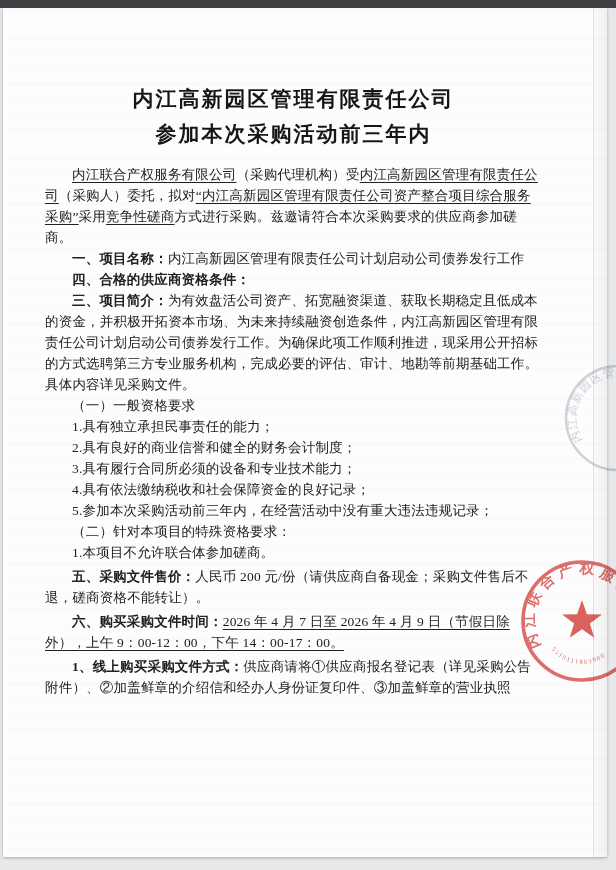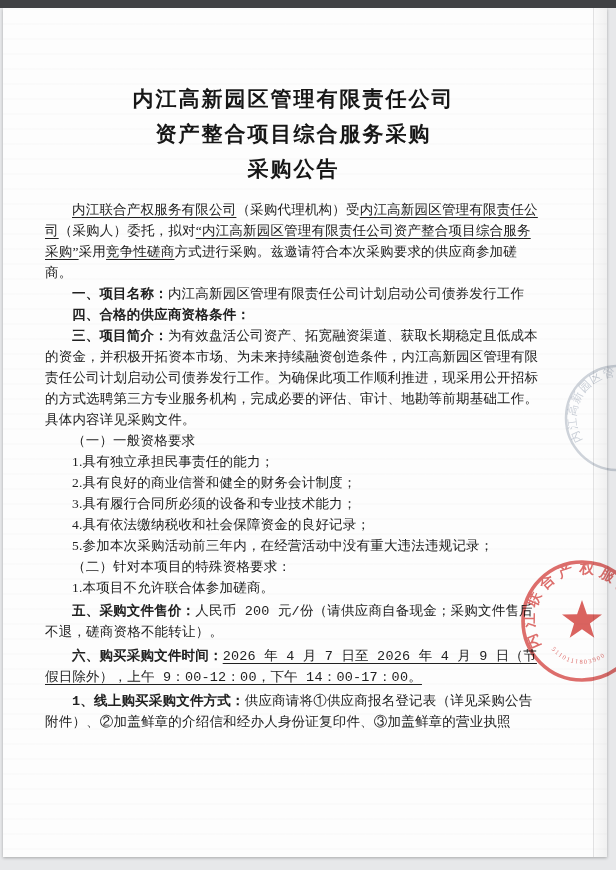--- a/index.html
+++ b/index.html
@@ -24,42 +24,41 @@
     background:linear-gradient(to right,rgba(0,0,0,.012),rgba(0,0,0,.05));}
   .content{
     position:absolute;left:42px;top:74px;width:497px;
     color:#212121;font-size:13.5px;line-height:21px;letter-spacing:.2px;
   }
   .doc-title{
     text-align:center;font-weight:bold;color:#161616;
     font-size:21px;line-height:35px;letter-spacing:2px;margin:0 0 12px 0;
   }
   p.para{margin:0;text-indent:2em;}
-  p.mt{margin-top:3px;font-family:Liberation Mono, monospace;}
+  p.mt{margin-top:3px;}
   .lbl{font-weight:bold;}
   .u{text-decoration:underline;text-underline-offset:3px;text-decoration-thickness:1px;}
   .seal{position:absolute;mix-blend-mode:multiply;pointer-events:none;}
   .seal-red{left:482px;top:521px;z-index:6;}
   .seal-faint{left:548px;top:348px;z-index:5;}
   .seal text{font-family:"Liberation Serif","DejaVu Serif",serif;}
 </style>
 </head>
 <body>
 
 <div class="topbar"></div>
 
 <div class="page">
   <div class="edge-strip"></div>
   <div class="fold-line"></div>
 
   <div class="content">
     <div class="doc-title">
       <div>内江高新园区管理有限责任公司</div>
-      <div>资产整合项目综合服务采购</div>
-      <div>采购公告</div>
+      <div>参加本次采购活动前三年内</div>
     </div>
 
     <p class="para"><span class="u">内江联合产权服务有限公司</span><span>（采购代理机构）受</span><span class="u">内江高新园区管理有限责任公司</span><span>（采购人）委托，拟对</span><span class="u">“内江高新园区管理有限责任公司资产整合项目综合服务采购”</span><span>采用</span><span class="u">竞争性磋商</span><span>方式进行采购。兹邀请符合本次采购要求的供应商参加磋商。</span></p>
 
     <p class="para"><span class="lbl">一、项目名称：</span><span>内江高新园区管理有限责任公司计划启动公司债券发行工作</span></p>
 
 
     <p class="para lbl">四、合格的供应商资格条件：</p>
 
     <p class="para"><span class="lbl">三、项目简介：</span><span>为有效盘活公司资产、拓宽融资渠道、获取长期稳定且低成本的资金，并积极开拓资本市场、为未来持续融资创造条件，内江高新园区管理有限责任公司计划启动公司债券发行工作。为确保此项工作顺利推进，现采用公开招标的方式选聘第三方专业服务机构，完成必要的评估、审计、地勘等前期基础工作。具体内容详见采购文件。</span></p>

